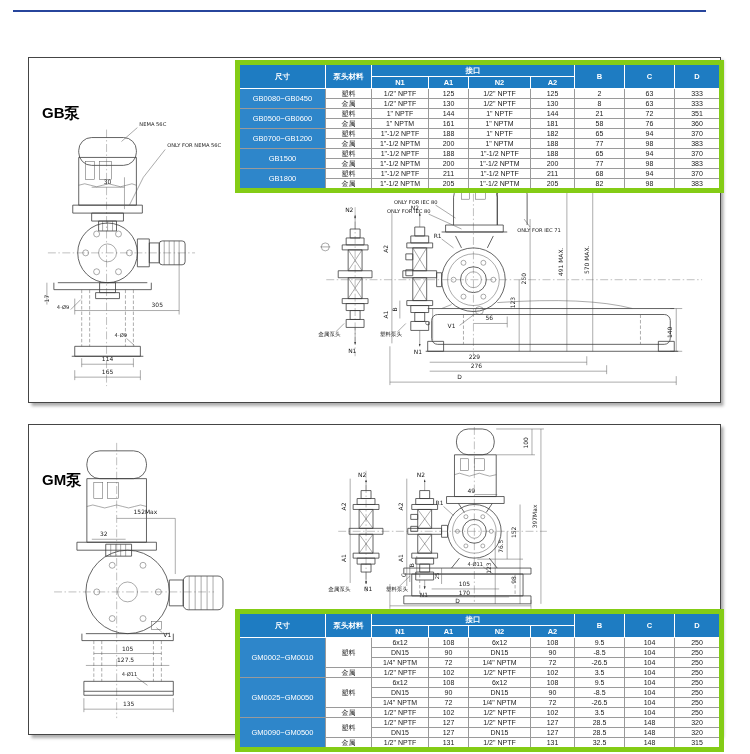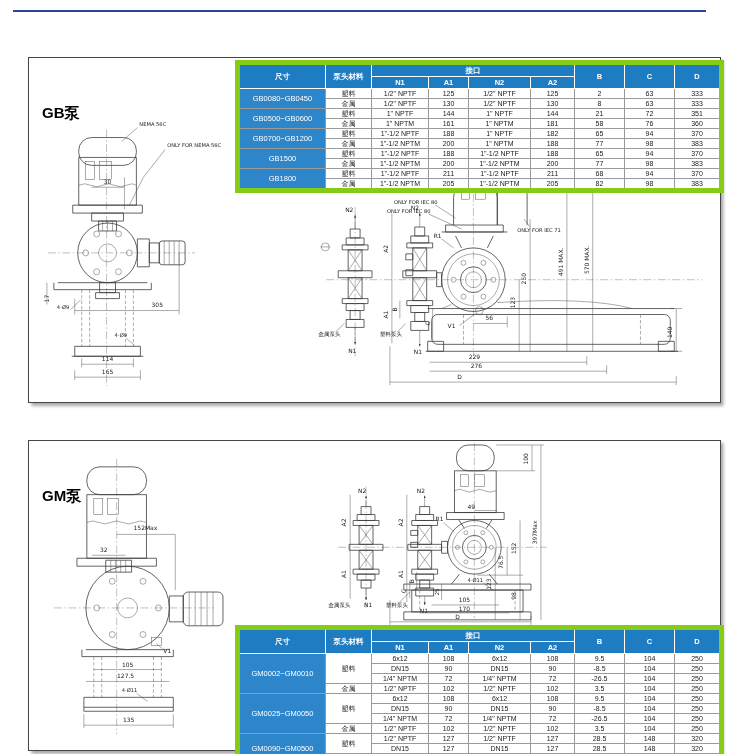--- a/index.html
+++ b/index.html
@@ -9,21 +9,21 @@
     --rule-navy:#27459c;
   }
   html,body{margin:0;padding:0;background:#fff;width:750px;height:754px;overflow:hidden;
     font-family:"Liberation Sans","DejaVu Sans",sans-serif;}
   .page{position:relative;width:750px;height:754px;background:#fff;}
   .top-rule{position:absolute;left:13px;top:10px;width:693px;height:2px;background:var(--rule-navy);}
   .title{position:absolute;left:28px;top:20px;margin:0;font-size:17px;font-weight:bold;color:var(--title-navy);letter-spacing:.5px;}
   .panel{position:absolute;left:28px;width:693px;background:#fff;border:1.6px solid #454545;
     box-shadow:2.5px 3px 3px #aaa;box-sizing:border-box;}
   .panel-gb{top:57px;height:346px;}
-  .panel-gm{top:440px;height:311px;}
+  .panel-gm{top:424px;height:311px;}
   .panel-label{position:absolute;left:13px;top:10px;font-size:15px;font-weight:bold;color:#000000;z-index:3;margin-top:36px;}
   .draw{position:absolute;left:0;top:0;width:100%;height:100%;}
   
   .ln{fill:none;stroke:#3d3d3d;stroke-width:.8;stroke-linejoin:round;}
   .lt{fill:none;stroke:#555;stroke-width:.5;}
   .cl{fill:none;stroke:#808080;stroke-width:.5;stroke-dasharray:8 2.5 1.5 2.5;}
   .hid{fill:none;stroke:#6a6a6a;stroke-width:.55;stroke-dasharray:3.5 2;}
   .dim{fill:none;stroke:#5a5a5a;stroke-width:.5;}
   svg text{font-family:"DejaVu Sans",sans-serif;fill:#222;}
   .t6{font-size:6px;} .t5{font-size:5.2px;} .tc{font-size:5.6px;}

